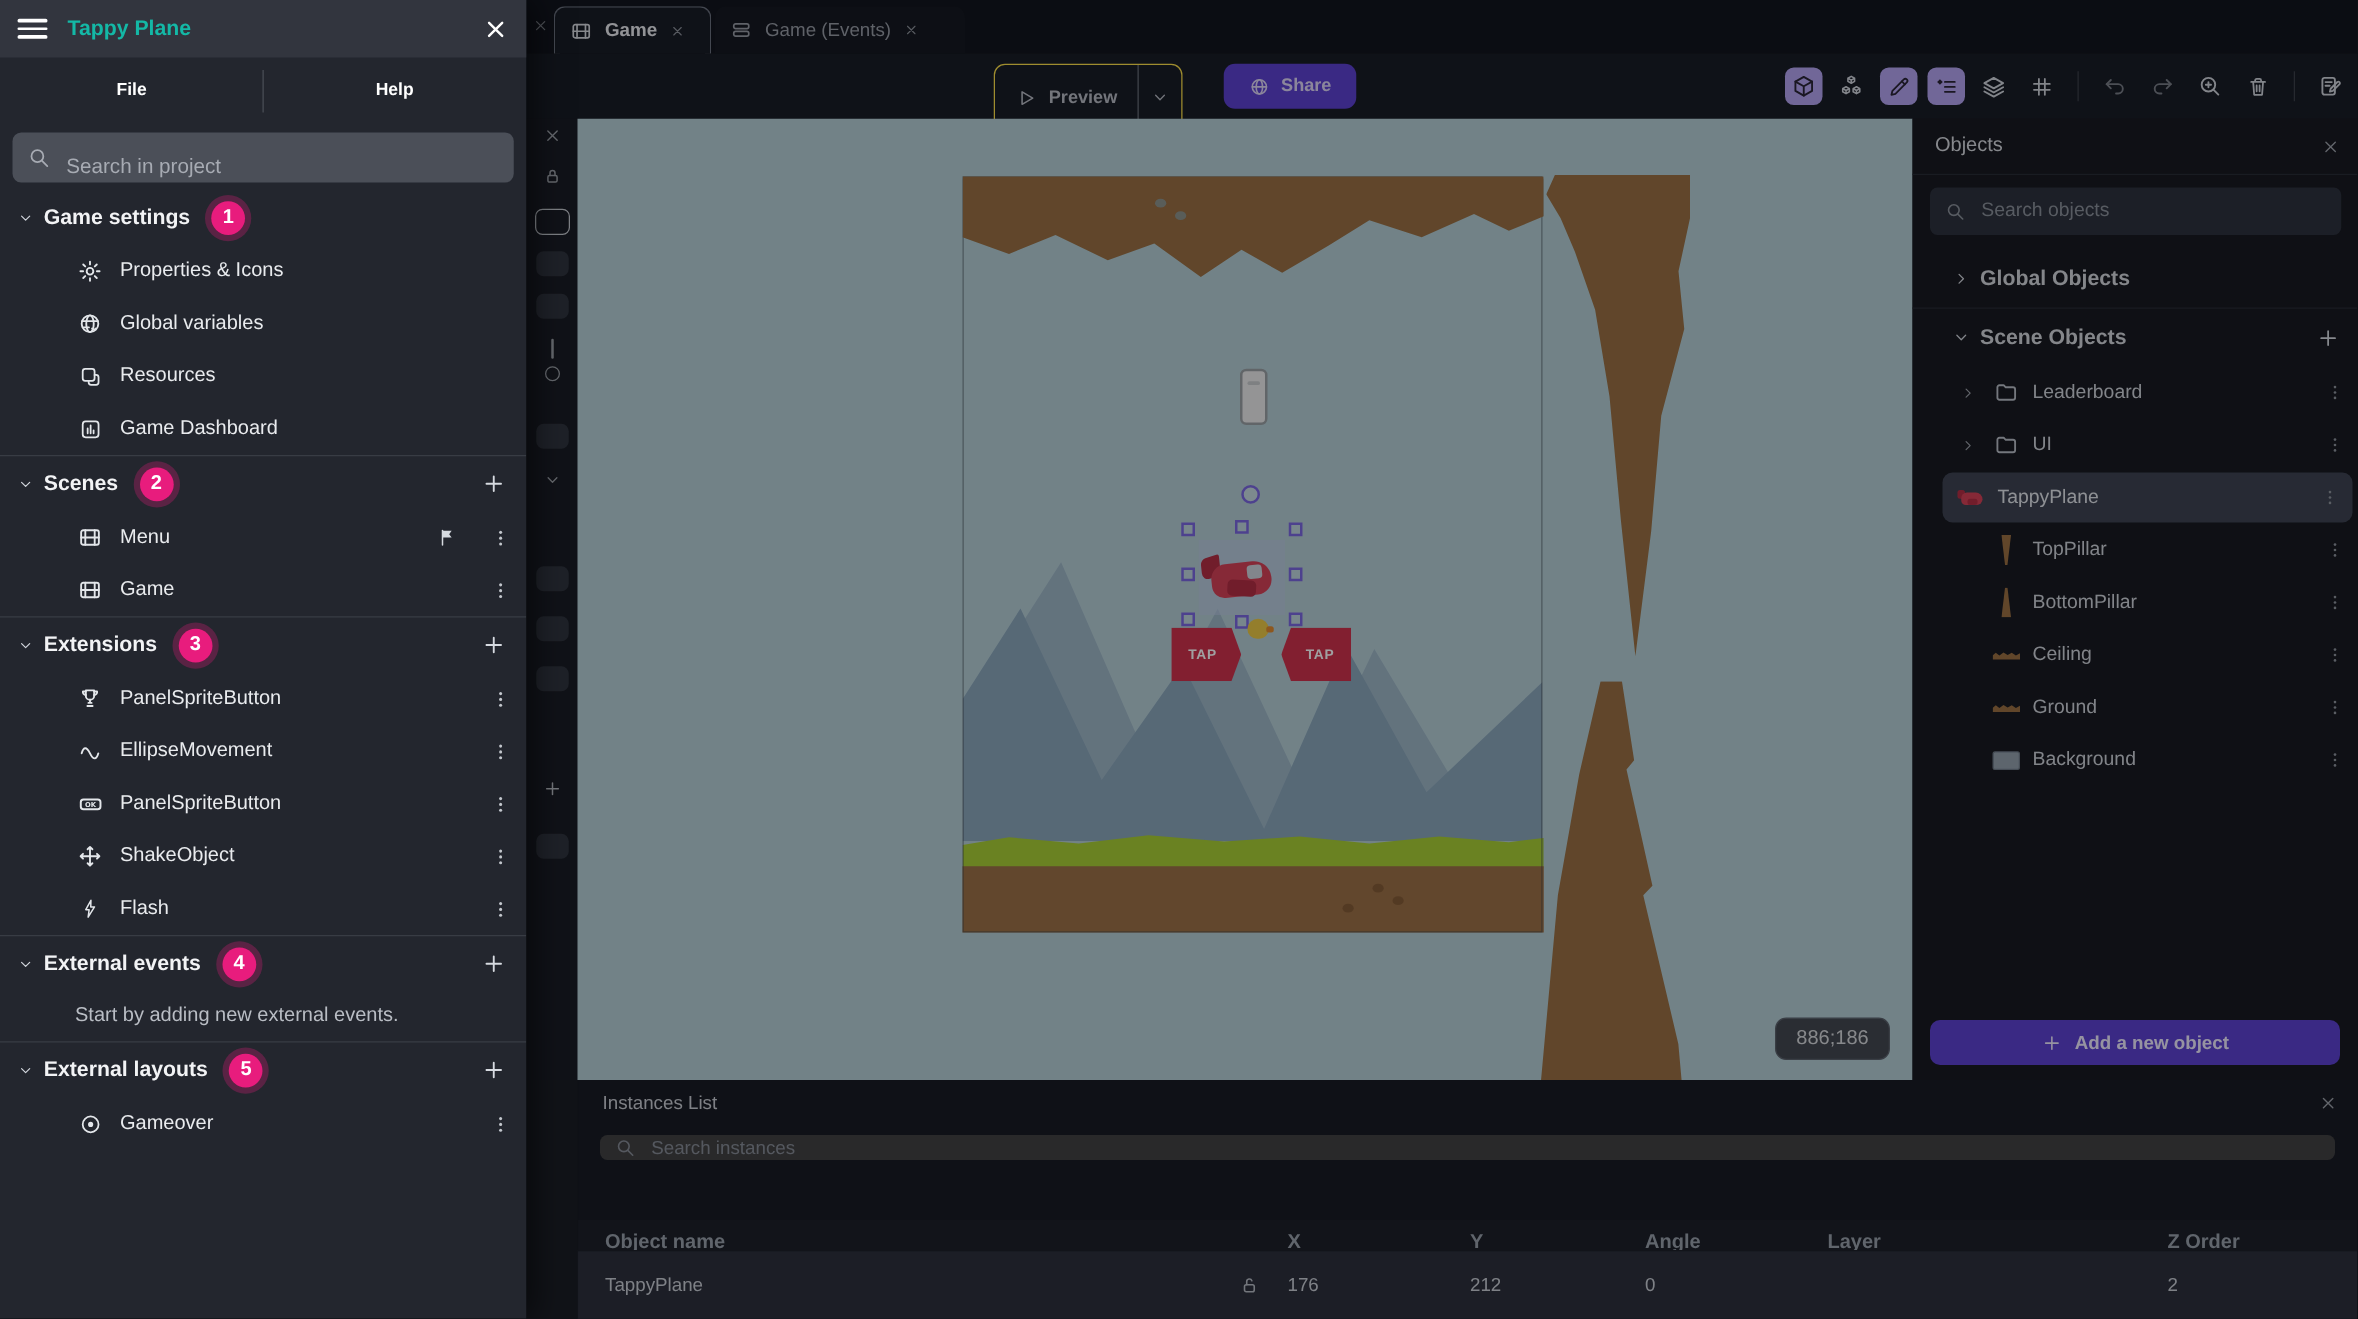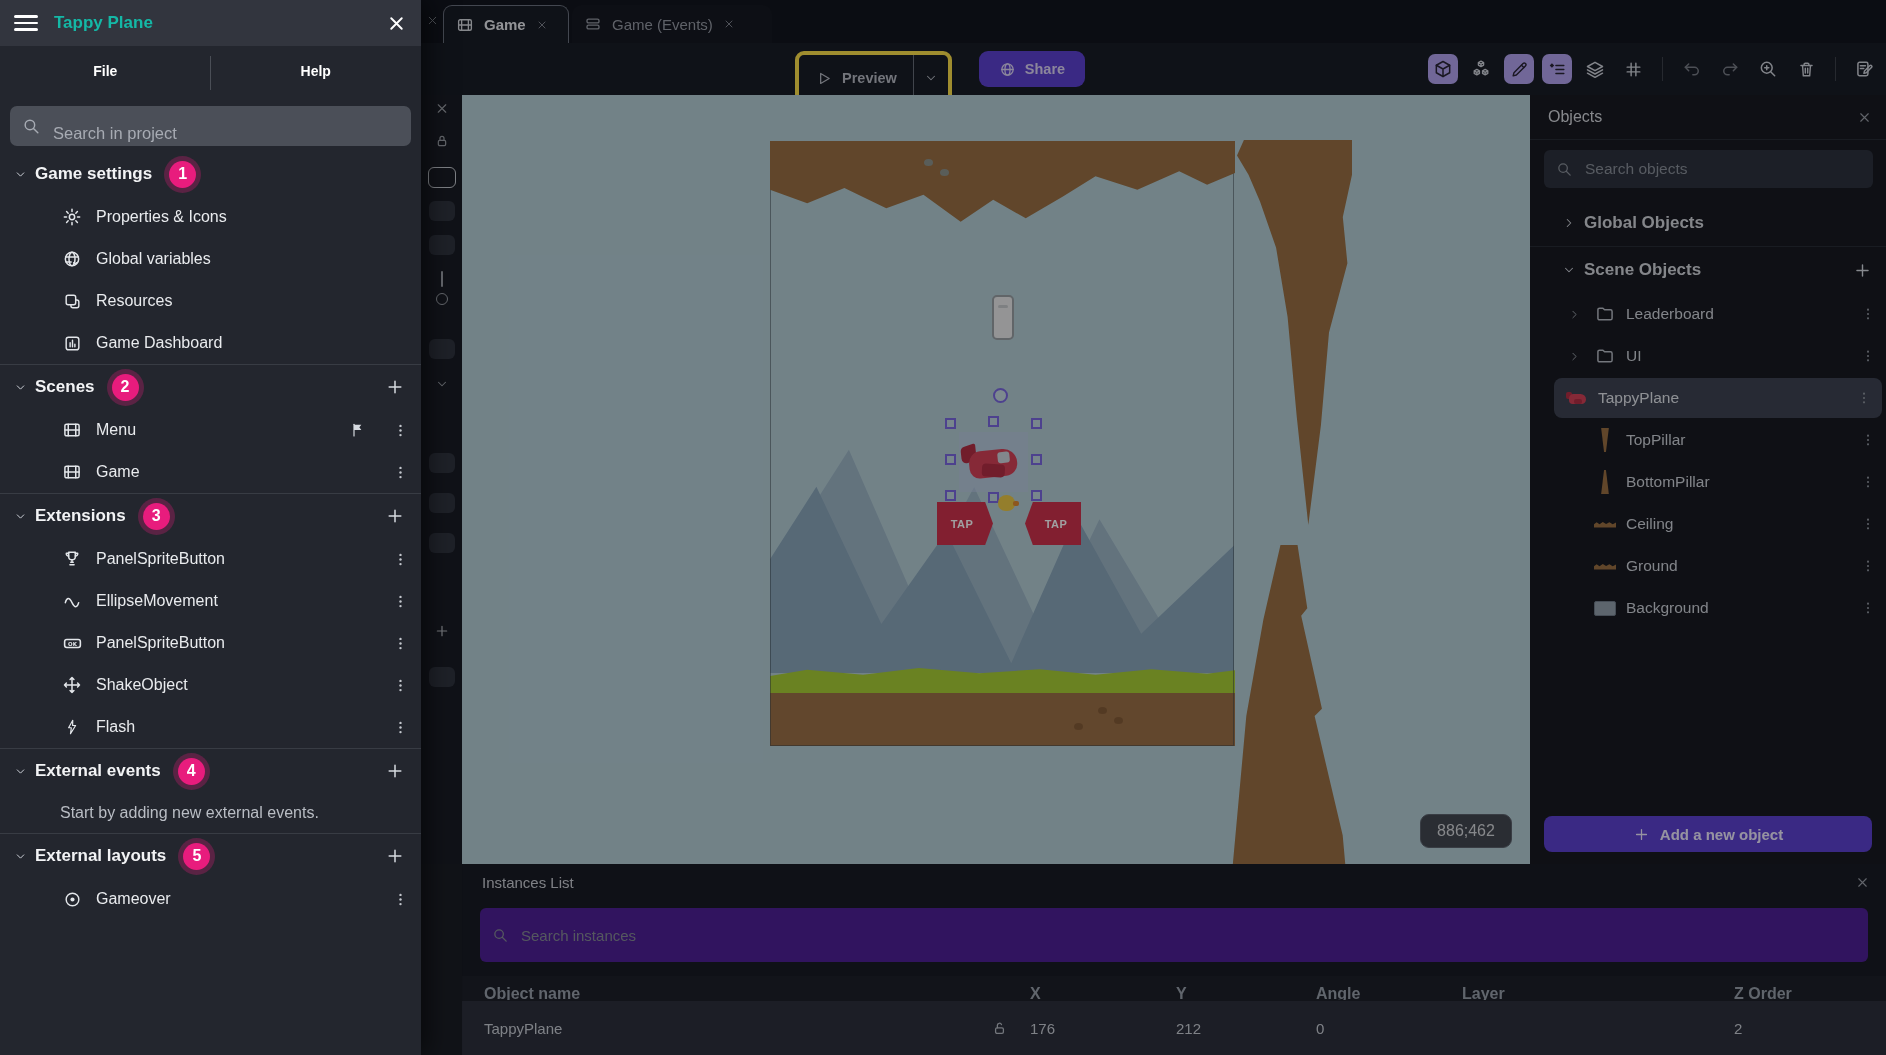--- a/index.html
+++ b/index.html
@@ -16,21 +16,21 @@
   .tabbar{position:absolute;left:0;top:0;width:1886px;height:43px;background:#10131a;}
   .tab{position:absolute;top:5px;height:38px;display:flex;align-items:center;gap:10px;padding:0 12px;border-radius:9px 9px 0 0;box-sizing:border-box;}
   .tab.active{left:443px;width:126px;background:#161a23;border:1px solid #6a707c;border-bottom:none;color:#e8eaee;}
   .tab.inactive{left:572px;width:200px;background:#12151d;color:#969ba4;}
   .tab .tlabel{font-size:15px;font-weight:700;white-space:nowrap;}
   .tab.inactive .tlabel{font-weight:400;}
   .tab .tclose{color:#8a8f97;}
   .hidden-tab-x{position:absolute;left:426px;top:14px;color:#7d828a;}
 
   .toolbar{position:absolute;left:0;top:43px;width:1886px;height:52px;background:#161a23;}
-  .preview-btn{position:absolute;left:795px;top:8px;height:54px;display:flex;align-items:center;border:4px solid #fde047;border-radius:9px;color:#b6bac2;box-sizing:border-box;}
+  .preview-btn{position:absolute;left:795px;top:8px;height:54px;display:flex;align-items:center;border:1px solid #fde047;border-radius:9px;color:#b6bac2;box-sizing:border-box;}
   .preview-main{display:flex;align-items:center;gap:10px;padding:0 16px;height:100%;}
   .preview-label{font-size:14.5px;font-weight:700;}
   .preview-sep{width:1px;height:100%;background:#666c76;}
   .preview-caret{width:34px;height:100%;display:flex;align-items:center;justify-content:center;}
   .share-btn{position:absolute;left:979px;top:8px;height:36px;width:106px;border-radius:9px;background:#5b3fd0;color:#ded6f6;display:flex;align-items:center;justify-content:center;gap:9px;}
   .share-label{font-size:14.5px;font-weight:700;}
   .tool-icons{position:absolute;left:1428px;top:10px;height:32px;display:flex;align-items:center;gap:8px;}
   .tbtn{width:30px;height:30px;border-radius:7px;display:flex;align-items:center;justify-content:center;color:#cfd3da;}
   .tbtn.on{background:#b3a4f0;color:#272233;}
   .tbtn.dis{color:#787d85;}
@@ -100,21 +100,21 @@
   .thumb-plane .b{position:absolute;left:3px;top:3px;width:17px;height:10px;background:#d64055;border-radius:5px 6px 5px 4px;}
   .thumb-plane .t{position:absolute;left:0;top:1px;width:6px;height:7px;background:#b32c42;border-radius:2px;}
   .thumb-plane .w{position:absolute;left:8px;top:8px;width:8px;height:5px;background:#b32c42;border-radius:2px;}
   .add-btn{position:absolute;left:14px;right:14px;bottom:12px;height:36px;border-radius:8px;background:#5b3fd0;color:#efebff;display:flex;align-items:center;justify-content:center;gap:10px;font-size:15px;font-weight:700;}
 
   
   .instances{position:absolute;left:462px;top:864px;width:1424px;height:191px;background:#161921;overflow:hidden;}
   .ip-head{position:absolute;left:0;top:0;right:0;height:36px;display:flex;align-items:center;padding:0 16px 0 20px;box-sizing:border-box;}
   .ip-title{font-size:15px;color:#c9ccd2;flex:1;}
   .ip-close{color:#9ba0a8;}
-  .ip-search{position:absolute;left:18px;right:18px;top:44px;height:54px;background:#4c1d95;border-radius:6px;display:flex;align-items:center;gap:10px;padding:0 12px;color:#868c95;box-sizing:border-box;}
+  .ip-search{position:absolute;left:18px;right:18px;top:44px;height:20px;background:#404040;border-radius:6px;display:flex;align-items:center;gap:10px;padding:0 12px;color:#868c95;box-sizing:border-box;}
   .ip-search input{flex:1;color:#dfe2e8;font-size:15px;}
   .ip-search input::placeholder{color:#868c95;}
   .igrid{display:grid;grid-template-columns:506px 62px 146px 140px 146px 272px 1fr;align-items:center;}
   .ip-theader{position:absolute;left:0;right:0;top:112px;height:36px;background:#1a1e26;color:#98a0aa;font-size:16px;font-weight:700;}
   .ip-row{position:absolute;left:0;right:0;top:136px;height:55px;background:#2a2e39;color:#c9cdd4;font-size:15px;border-top:1px solid #1a1e26;}
   .cell-name{padding-left:22px;}
   .cell-lock{display:flex;justify-content:center;color:#b6bbc3;}
 
   
   .backdrop{position:absolute;inset:0;background:rgba(4,5,8,.38);}
@@ -350,21 +350,21 @@
       <div class="handle" style="left:526px;top:397px"></div>
       <div class="handle" style="left:569px;top:395px"></div>
       <div class="bird"></div>
       <div class="tap left">
           <span>TAP</span>
         </div>
       <div class="tap right">
           <span>TAP</span>
         </div>
       <div class="coordbadge">
-          <span>886;462</span>
+          <span>886;186</span>
         </div>
     </div>
 
     <div class="objects">
       <div class="op-head">
         <span class="op-title">Objects</span>
         <span class="op-close">
             <svg class="ico" width="15" height="15" viewBox="0 0 24 24">
               <path d="M6 6L18 18M18 6L6 18"></path>
             </svg>

